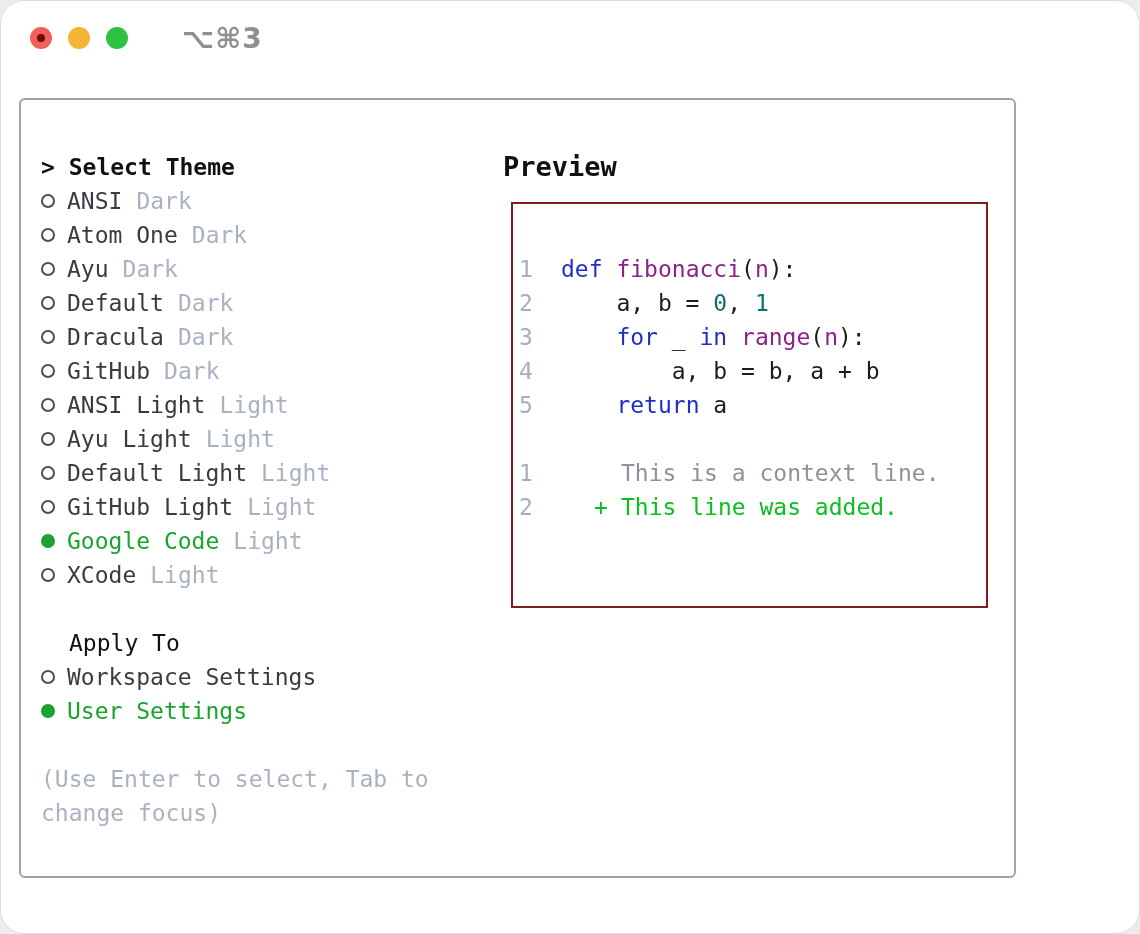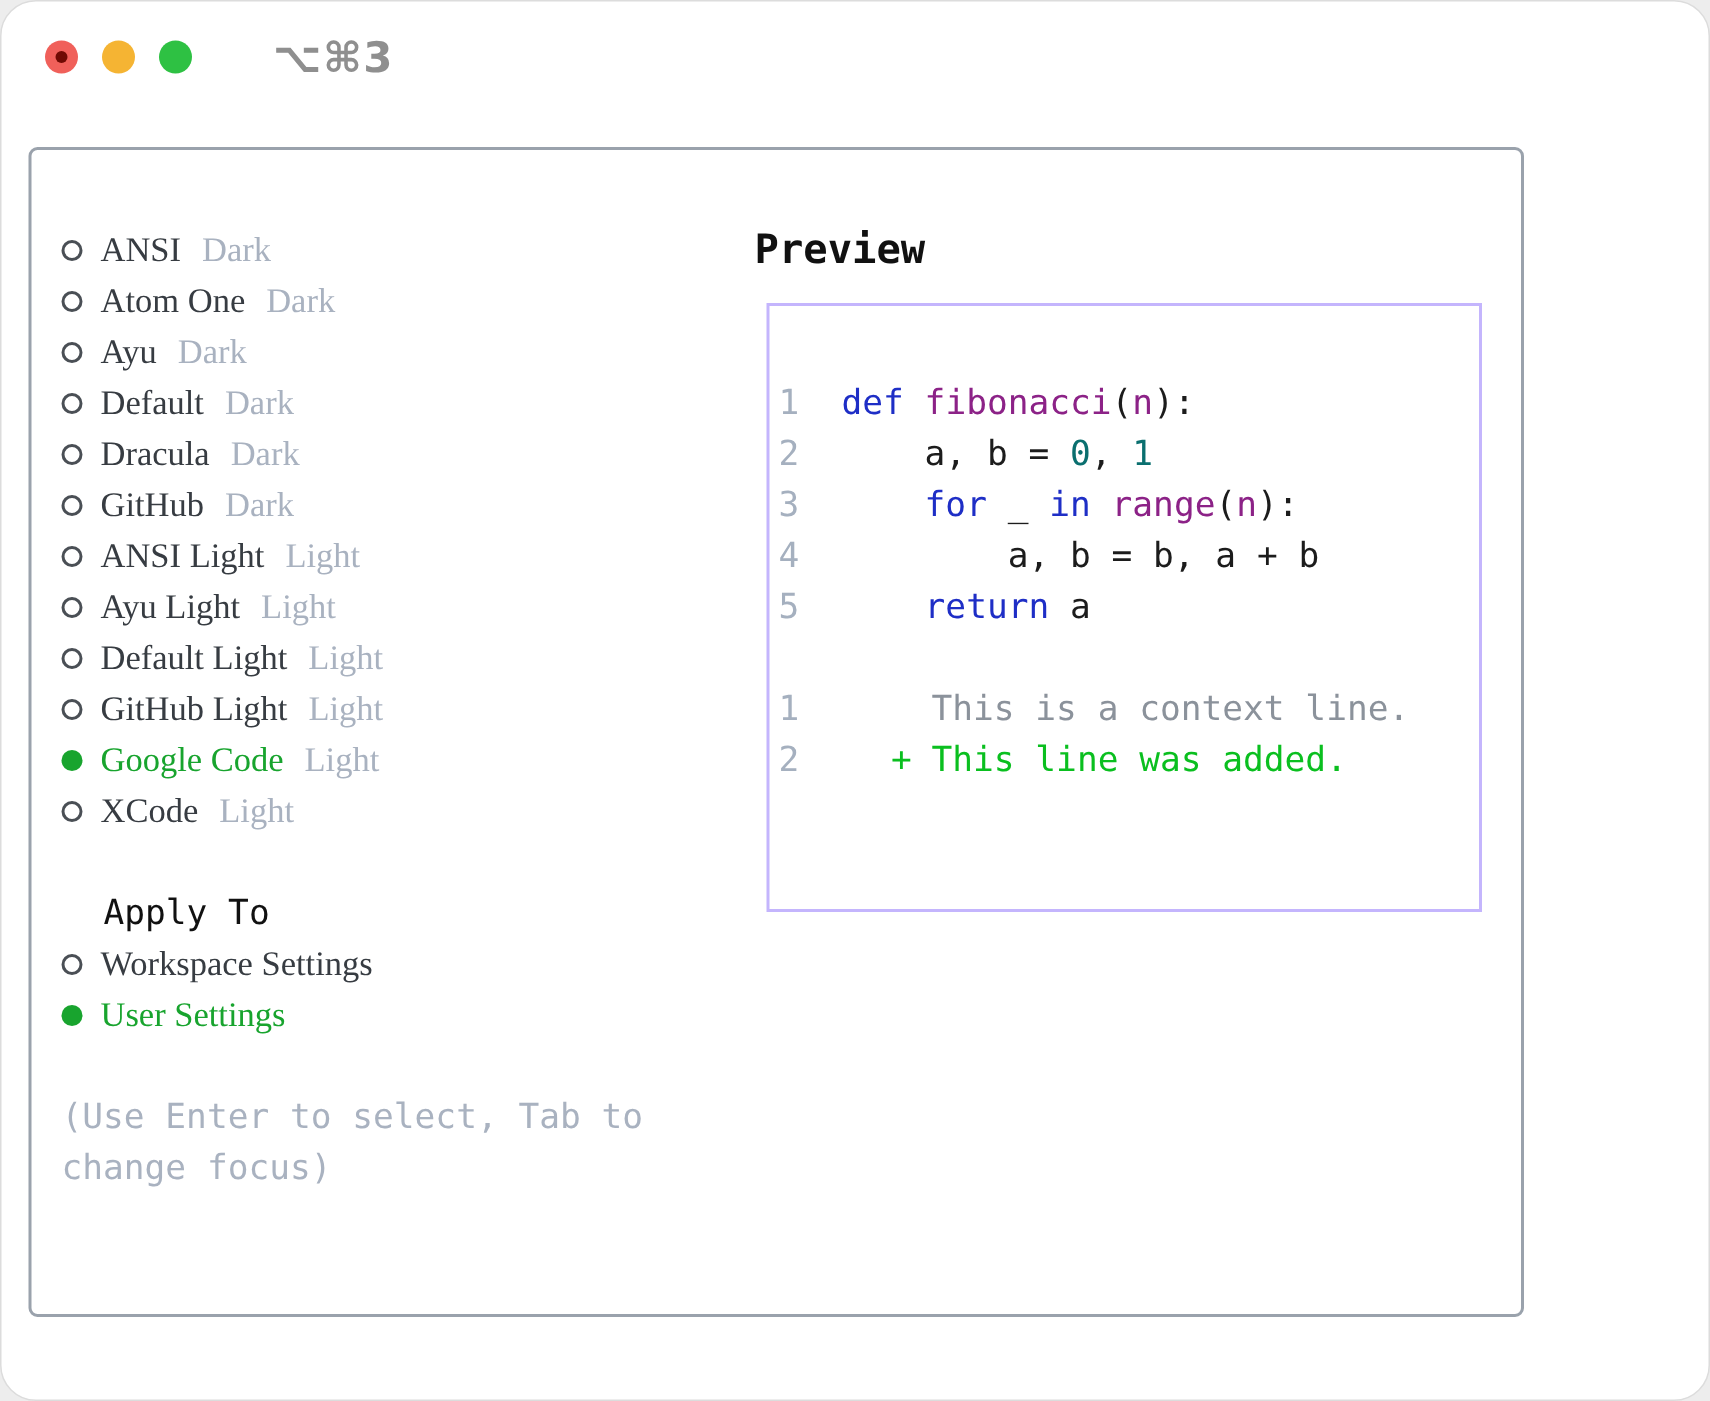--- a/index.html
+++ b/index.html
@@ -41,41 +41,41 @@
   
   .panel{
     position:absolute;left:18px;top:97px;
     box-sizing:border-box;width:997px;height:780px;
     border:2px solid #9aa2ac;border-radius:6px;background:#ffffff;
   }
   .left-col{position:absolute;left:20px;top:50px;font-size:23px;line-height:34px;}
   .list-header{font-weight:bold;color:#111111;white-space:pre;}
   ul.option-list{list-style:none;margin:0;padding:0;}
   ul.option-list li{
-    display:flex;align-items:center;height:34px;white-space:pre;cursor:default;font-family:Liberation Serif, serif;
+    display:flex;align-items:center;height:34px;white-space:pre;cursor:default;
   }
   .marker{
     box-sizing:border-box;width:14px;height:14px;border-radius:50%;
     border:2px solid #4a4f55;margin-left:0px;margin-right:12px;flex:0 0 auto;
   }
   .marker.filled{border:none;background:#18a42e;}
   .item-name{color:#373c42;}
   .item-name.selected{color:#18a42e;}
   .item-variant{color:#a9b2c0;margin-left:14px;}
   .apply-header{margin-top:34px;padding-left:28px;color:#111111;}
   .hint{margin-top:34px;width:412px;color:#a9b2c0;}
   
   .preview-header{
     position:absolute;left:482px;top:50px;
     font-size:27px;line-height:34px;font-weight:bold;color:#111111;
   }
   .preview-box{
     position:absolute;left:490px;top:102px;
     box-sizing:border-box;width:477px;height:406px;
-    border:2px solid #c4b5fd;background:#ffffff;
+    border:2px solid #7f1d1d;background:#ffffff;
     padding:48px 0 0 6px;
     font-size:23px;line-height:34px;
     overflow:hidden;
   }
   .pline{white-space:pre;height:34px;}
   .ln{display:inline-block;width:42px;color:#a5b0bf;}
   .sign{display:inline-block;width:60px;padding-left:33px;box-sizing:border-box;}
   .diff-block{margin-top:34px;}
   .tok-pln{color:#1c1c1c;}
   .tok-kwd{color:#1e2ec6;}
@@ -93,20 +93,21 @@
     <span class="dot red">
         <span class="inner"></span>
       </span>
     <span class="dot yellow"></span>
     <span class="dot green"></span>
     <span class="win-title">⌥⌘3</span>
   </div>
 
   <div class="panel">
     <div class="left-col">
+      <div class="list-header"><span>&gt; </span><span>Select Theme</span></div>
       <ul class="option-list" id="theme-list">
           <li><span class="marker"></span><span class="item-name">ANSI</span><span class="item-variant">Dark</span></li>
           <li><span class="marker"></span><span class="item-name">Atom One</span><span class="item-variant">Dark</span></li>
           <li><span class="marker"></span><span class="item-name">Ayu</span><span class="item-variant">Dark</span></li>
           <li><span class="marker"></span><span class="item-name">Default</span><span class="item-variant">Dark</span></li>
           <li><span class="marker"></span><span class="item-name">Dracula</span><span class="item-variant">Dark</span></li>
           <li><span class="marker"></span><span class="item-name">GitHub</span><span class="item-variant">Dark</span></li>
           <li><span class="marker"></span><span class="item-name">ANSI Light</span><span class="item-variant">Light</span></li>
           <li><span class="marker"></span><span class="item-name">Ayu Light</span><span class="item-variant">Light</span></li>
           <li><span class="marker"></span><span class="item-name">Default Light</span><span class="item-variant">Light</span></li>

